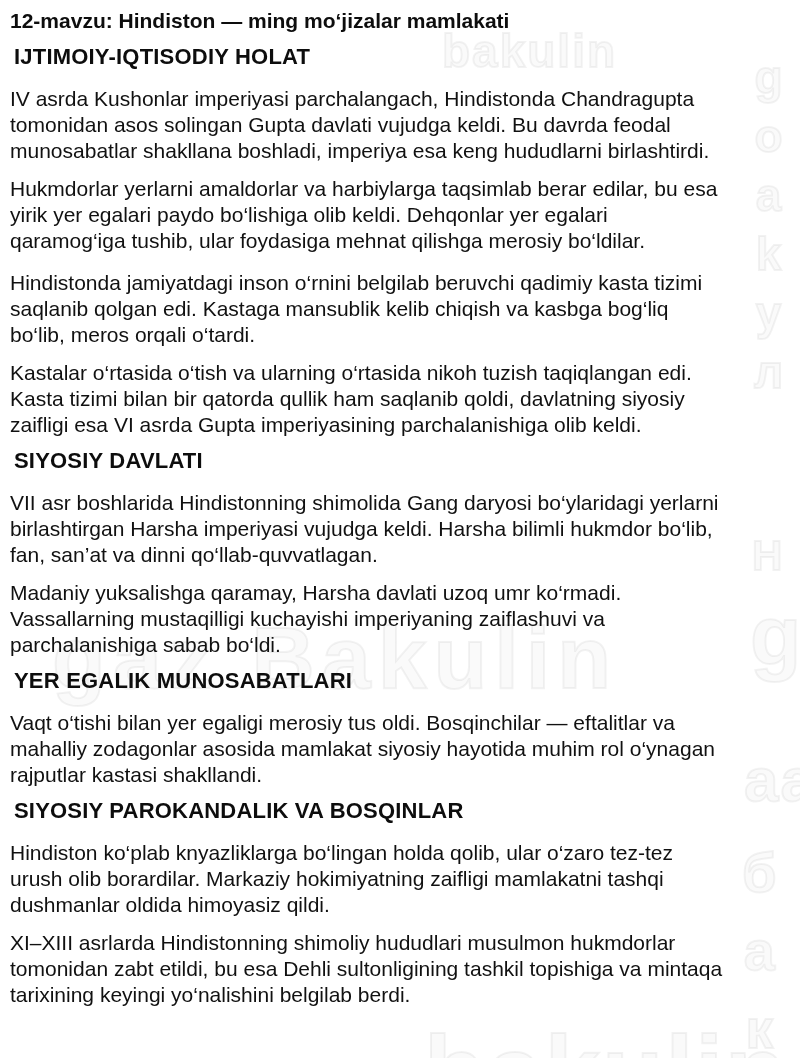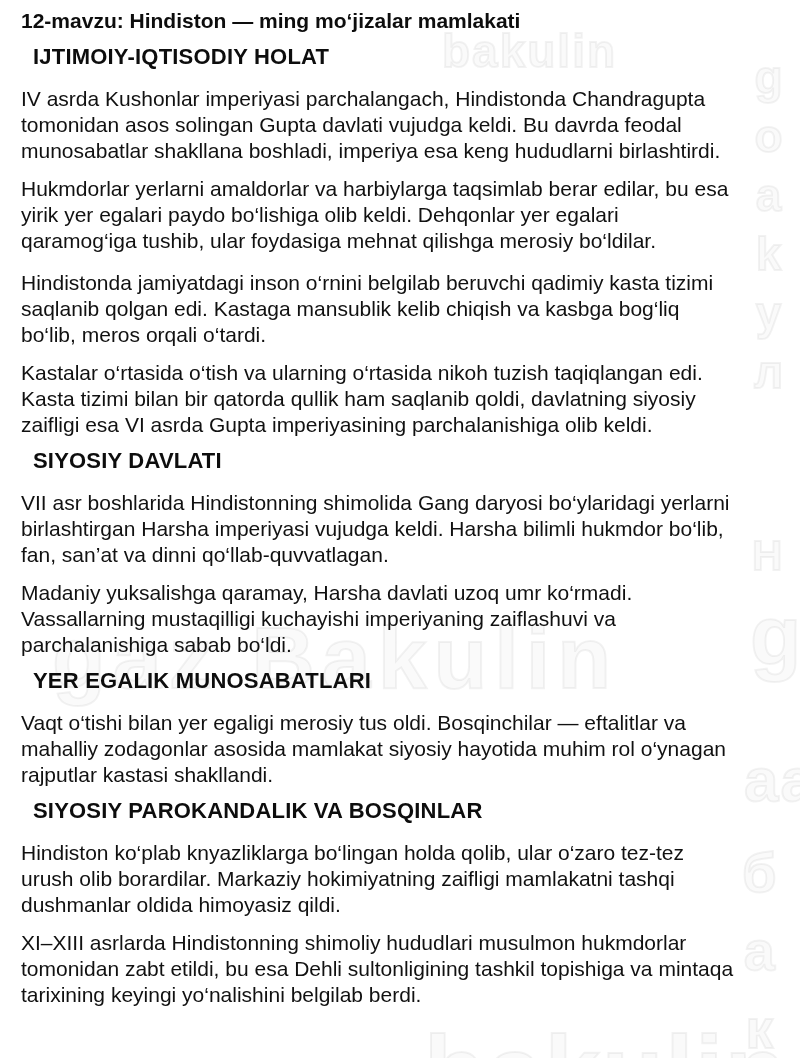--- a/index.html
+++ b/index.html
@@ -8,37 +8,37 @@
     width: 800px;
     height: 1058px;
     overflow: hidden;
     background: #ffffff;
     font-family: "Liberation Sans", "DejaVu Sans", sans-serif;
     color: #111111;
   }
   .content {
     position: relative;
     z-index: 2;
-    padding: 8px 6px 0 21px;
+    padding: 8px 6px 0 10px;
   }
   .doc-title {
     font-size: 21px;
     line-height: 26px;
     font-weight: bold;
     color: #0d0d0d;
     margin: 0 0 9px 0;
   }
   .section { margin: 0; }
   .section-heading {
     font-size: 22px;
     line-height: 26px;
     font-weight: bold;
     color: #0d0d0d;
     letter-spacing: 0.2px;
-    margin: 10px 0 1px 12px;
+    margin: 10px 0 1px 4px;
   }
   .para {
     font-size: 21px;
     line-height: 26px;
     margin: 12px 0 0 0;
     white-space: pre-line;
   }
   .section .para:first-of-type { margin-top: 16px; }
 
   

